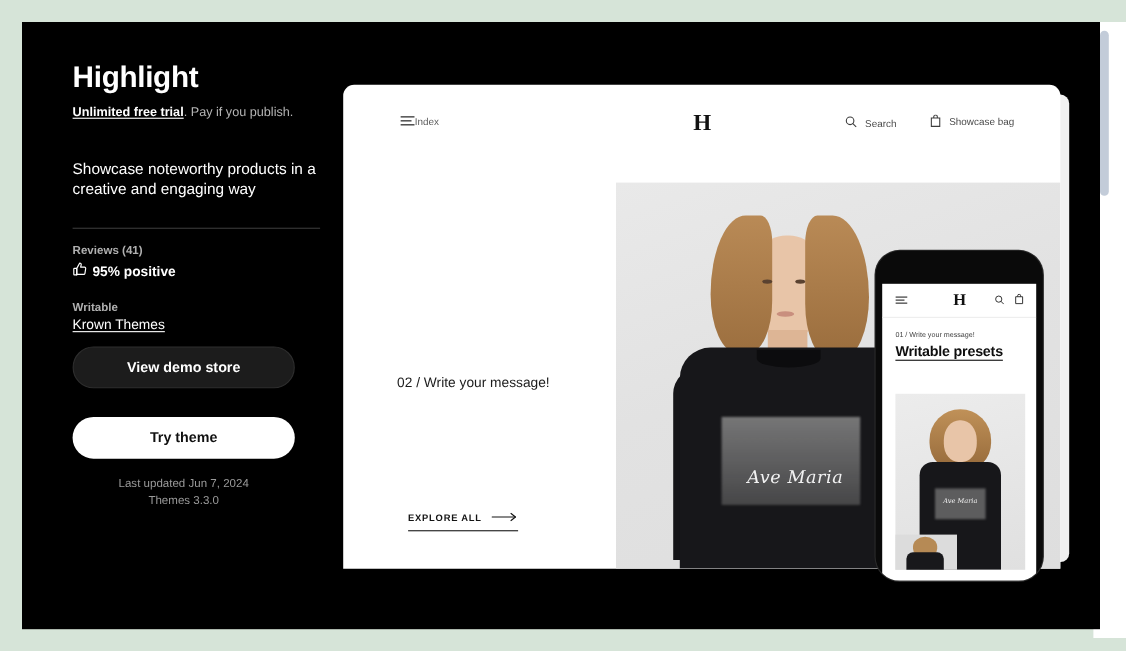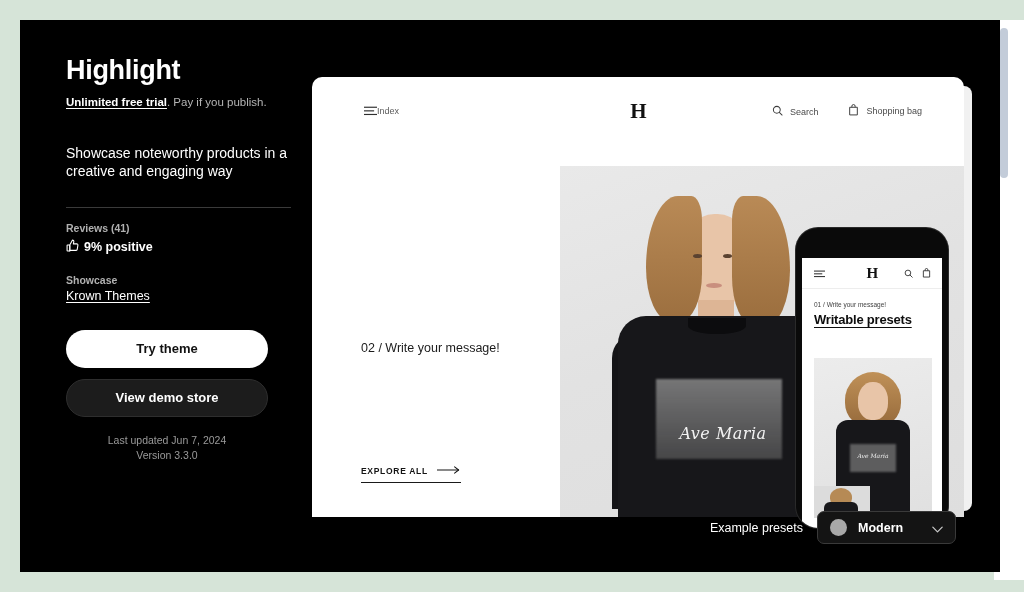--- a/index.html
+++ b/index.html
@@ -194,21 +194,21 @@
 
   .hero-copy { position: absolute; left: 49px; top: 264px; }
   .hero-eyebrow { color: #1b1b1b; font-size: 12.5px; }
   .hero-title {
     color: #0d0d0d; font-size: 56px; font-weight: 400;
     letter-spacing: -2px; line-height: 1; margin-top: 18px;
     white-space: nowrap;
   }
   .hero-title .light { color: #ffffff; }
   .explore {
-    position: absolute; left: 49px; top: 389px;
+    position: absolute; left: 59px; top: 389px;
     width: 100px; padding-bottom: 6px;
     border-bottom: 1.5px solid #1a1a1a;
     display: flex; align-items: center; justify-content: space-between;
   }
   .explore span {
     color: #141414; font-size: 8.5px; font-weight: 700; letter-spacing: 0.7px;
   }
 
   
   .desktop-behind {
@@ -321,32 +321,32 @@
       <div class="divider"></div>
 
       <div class="meta-label">Reviews (41)</div>
       <div class="rating-row">
         <span class="thumb-icon">
           <svg width="13" height="13" viewBox="0 0 24 24" fill="none" stroke="#ffffff" stroke-width="2" stroke-linecap="round" stroke-linejoin="round">
             <path d="M7 22V11l5-9a2.5 2.5 0 0 1 2.4 3.2L13.5 9H20a2 2 0 0 1 2 2.3l-1.3 8A2 2 0 0 1 18.7 21H7z"></path>
             <rect x="2" y="11" width="5" height="11" rx="1"></rect>
           </svg>
         </span>
-        <span class="rating-text">9% positive</span>
-      </div>
-
-      <div class="dev-label">Showcase</div>
+        <span class="rating-text">95% positive</span>
+      </div>
+
+      <div class="dev-label">Writable</div>
       <a class="dev-name">Krown Themes</a>
 
+      <button class="btn btn-secondary">View demo store</button>
       <button class="btn btn-primary">Try theme</button>
-      <button class="btn btn-secondary">View demo store</button>
 
       <div class="updated">
         <div>Last updated Jun 7, 2024</div>
-        <div>Version 3.3.0</div>
+        <div>Themes 3.3.0</div>
       </div>
     </div>
 
     <div class="desktop-behind"></div>
 
     <div class="desktop">
 
       <div class="dtop-nav">
         <div class="nav-left">
           <span>
@@ -371,21 +371,21 @@
             </span>
             <span>Search</span>
           </div>
           <div class="nav-item">
             <span>
               <svg width="11" height="12" viewBox="0 0 20 22" fill="none" stroke="#3d3d3d" stroke-width="1.8">
                 <path d="M3 6h14v14H3z"></path>
                   <path d="M7 6V4a3 3 0 0 1 6 0v2"></path>
               </svg>
             </span>
-            <span>Shopping bag</span>
+            <span>Showcase bag</span>
           </div>
         </div>
       </div>
 
       <div class="hero-img">
         <div class="model-hair"></div>
         <div class="model-face"></div>
         <div class="model-hair-front-l"></div>
         <div class="model-hair-front-r"></div>
         <div class="model-eye-l"></div>
@@ -450,27 +450,15 @@
           <div class="ph-print"></div>
           <div class="ph-print-text">Ave Maria</div>
         </div>
         <div class="ph-thumb">
           <div class="ph-thumb-hair"></div>
           <div class="ph-thumb-body"></div>
         </div>
       </div>
     </div>
 
-    <div class="preset-bar">
-      <span class="preset-label">Example presets</span>
-      <div class="preset-select">
-        <span class="swatch" style="background: rgb(168, 168, 168);"></span>
-        <span class="preset-value">Modern</span>
-        <span>
-          <svg width="11" height="7" viewBox="0 0 14 9" fill="none" stroke="#c8c8c8" stroke-width="1.6" stroke-linecap="round" stroke-linejoin="round">
-            <path d="M1 1.5l6 6 6-6"></path>
-          </svg>
-        </span>
-      </div>
-    </div>
 
   </div>
 </div>
 
 </body></html>

